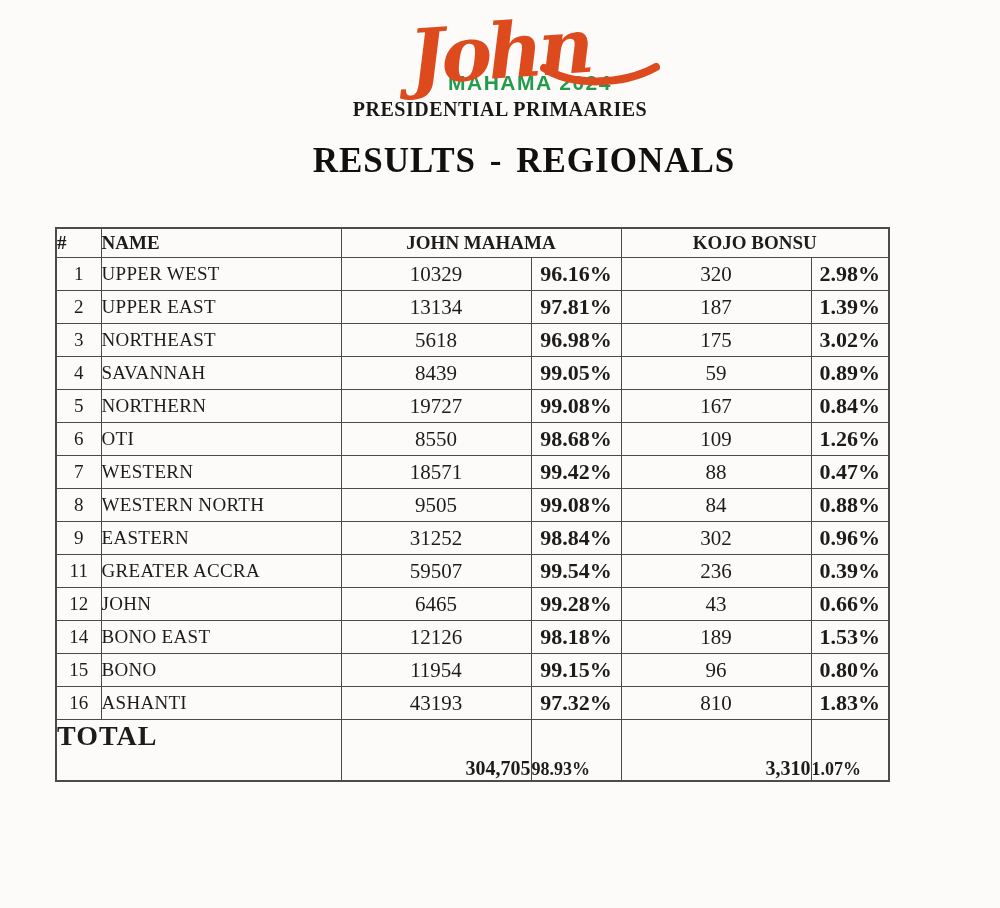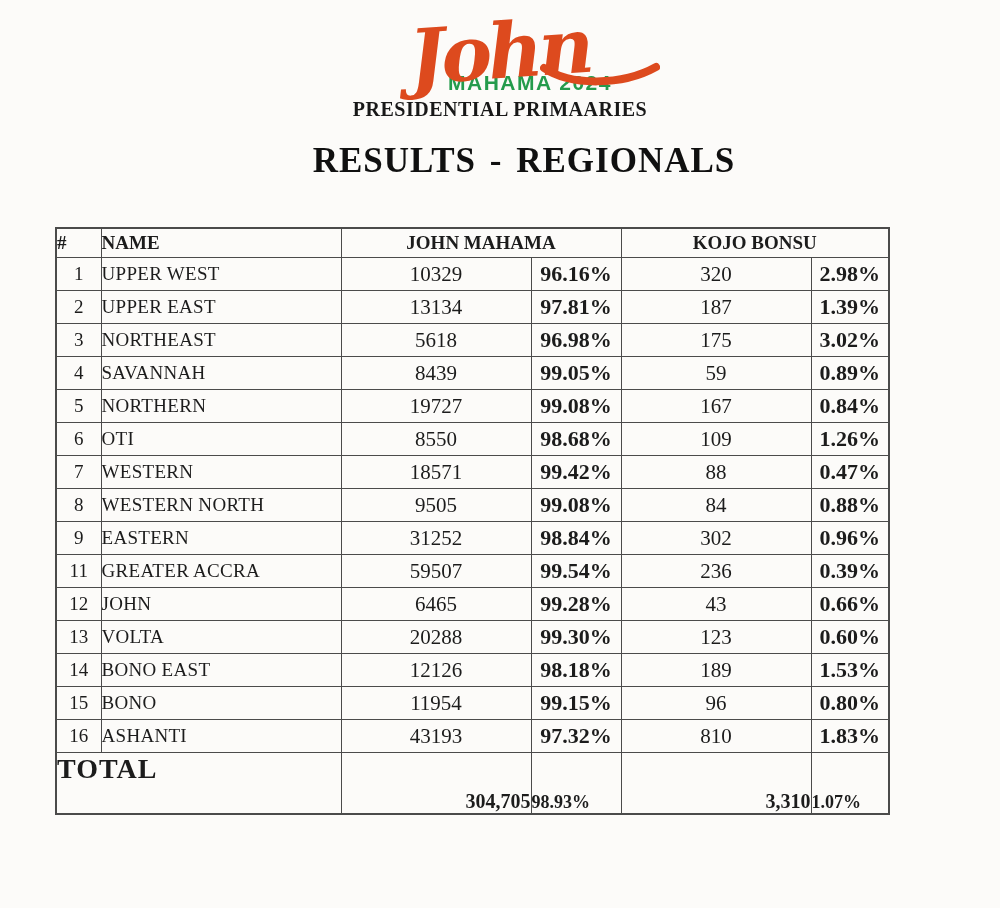--- a/index.html
+++ b/index.html
@@ -209,28 +209,20 @@
 
     <tr class="data-row">
       <td class="c-idx">12</td>
       <td class="c-name">JOHN</td>
       <td class="c-votes">6465</td>
       <td class="c-pct">99.28%</td>
       <td class="c-votes">43</td>
       <td class="c-pct">0.66%</td>
     </tr>
 
-    <tr class="data-row">
-      <td class="c-idx">13</td>
-      <td class="c-name">VOLTA</td>
-      <td class="c-votes">20288</td>
-      <td class="c-pct">99.30%</td>
-      <td class="c-votes">123</td>
-      <td class="c-pct">0.60%</td>
-    </tr>
 
     <tr class="data-row">
       <td class="c-idx">14</td>
       <td class="c-name">BONO EAST</td>
       <td class="c-votes">12126</td>
       <td class="c-pct">98.18%</td>
       <td class="c-votes">189</td>
       <td class="c-pct">1.53%</td>
     </tr>
 

